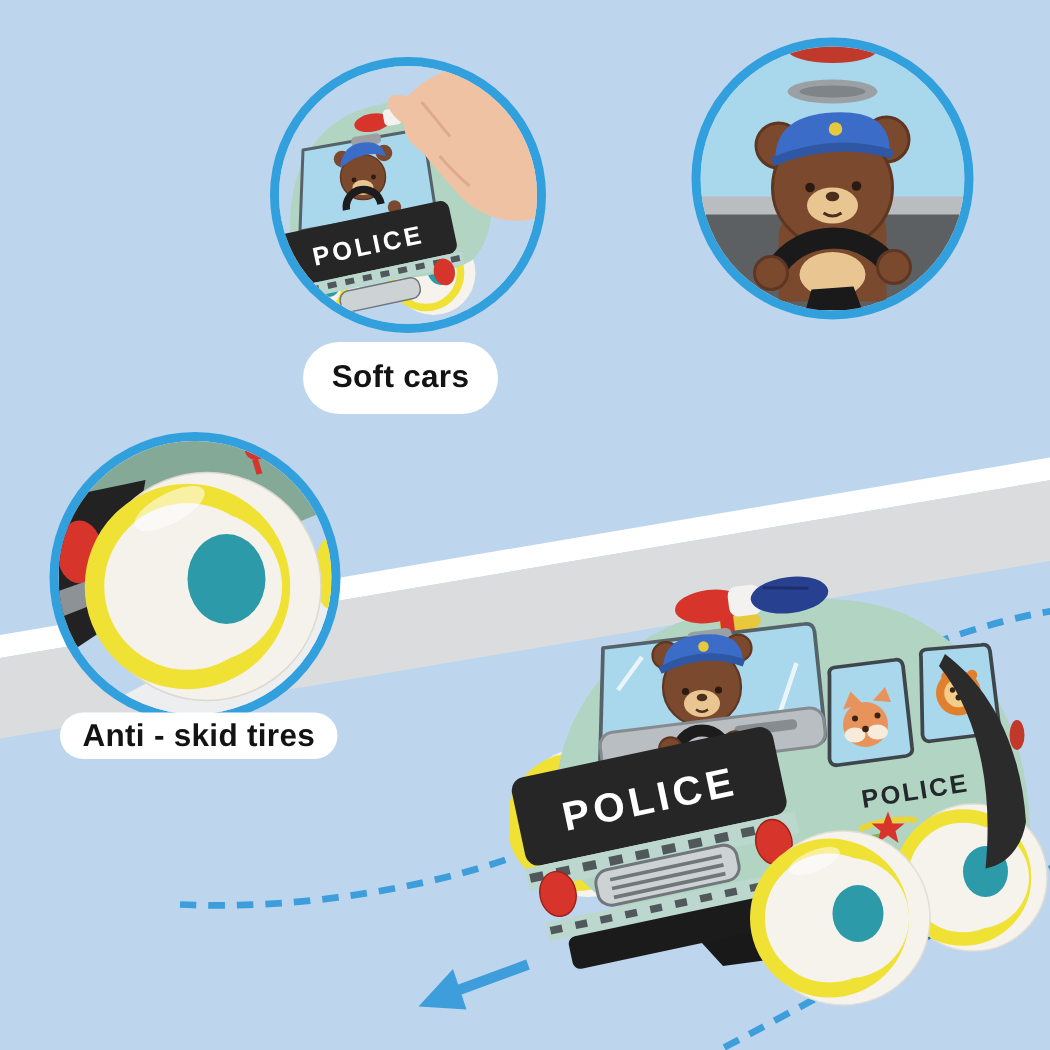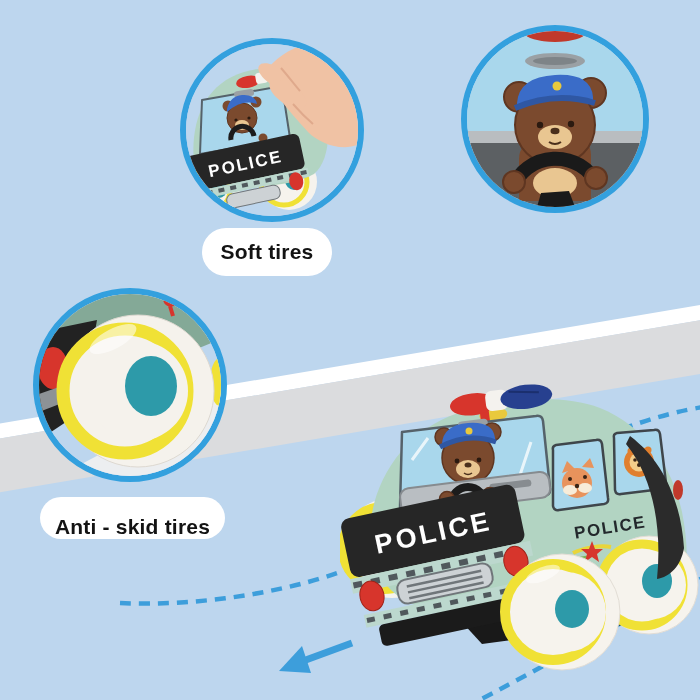--- a/index.html
+++ b/index.html
@@ -26,21 +26,21 @@
   #circle-bear{left:461px;top:25px;width:188px;height:188px;}
   #circle-wheel{left:33px;top:288px;width:194px;height:194px;}
   
   .pill{
     position:absolute;background:#ffffff;border-radius:26px;
     display:flex;align-items:center;justify-content:center;
     font-weight:bold;font-size:21px;color:#131313;letter-spacing:.2px;
   }
   #pill-softcars{left:202px;top:228px;width:130px;height:48px;}
   #pill-cartoon{left:438px;top:228px;width:230px;height:48px;}
-  #pill-antiskid{left:40px;top:497px;width:185px;height:42px;align-items:flex-end;}
+  #pill-antiskid{left:40px;top:475px;width:185px;height:31px;}
   
   #car{position:absolute;left:340px;top:380px;}
   svg text{font-family:"Liberation Sans",sans-serif;}
 </style>
 </head>
 <body>
 
 <div id="stage">
 
   <div class="band">
@@ -281,19 +281,19 @@
         <circle cx="99" cy="97" r="76" fill="#f5f2ec" stroke="#ddd8d0"></circle>
         <circle cx="86" cy="97" r="62" fill="none" stroke="#f0e135" stroke-width="13"></circle>
         <circle cx="99" cy="97" r="50" fill="#f5f2ec"></circle>
         <ellipse cx="112" cy="92" rx="26" ry="30" fill="#2d9aa9"></ellipse>
         <ellipse cx="74" cy="45" rx="26" ry="10" fill="#ffffff" opacity="0.55" transform="rotate(-28 74 45)"></ellipse>
       </g>
     </svg>
   </div>
 
   <div id="pill-softcars" class="pill">
-    <span>Soft tires</span>
+    <span>Soft cars</span>
   </div>
   <div id="pill-antiskid" class="pill">
     <span>Anti - skid tires</span>
   </div>
 
 </div>
 
 </body></html>

